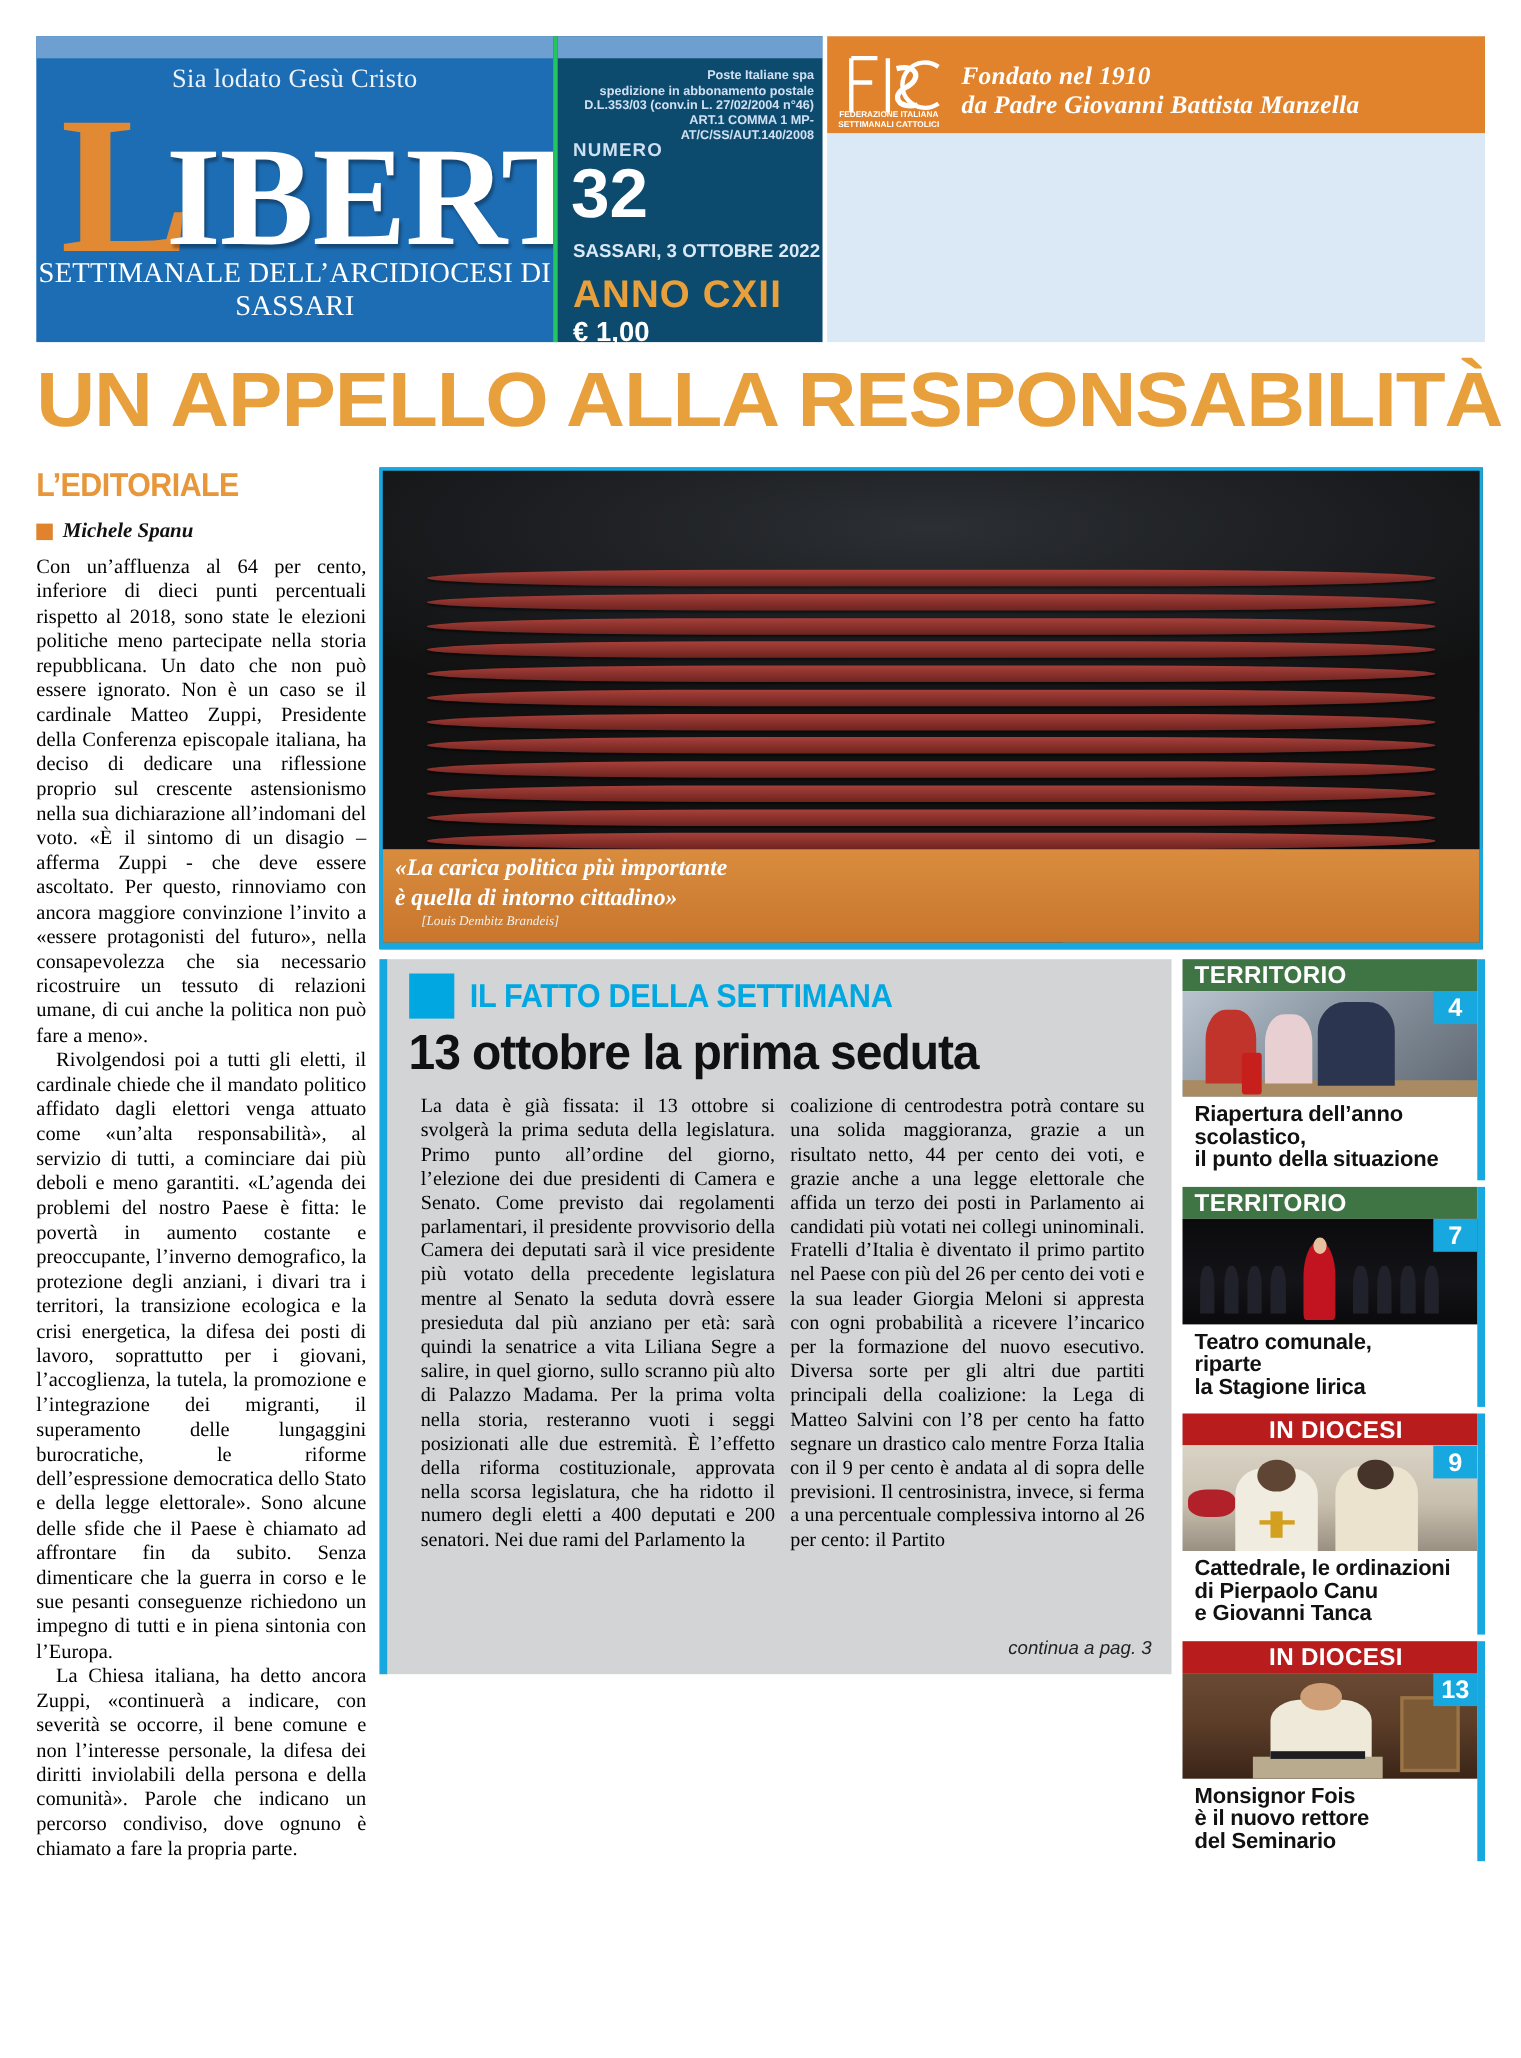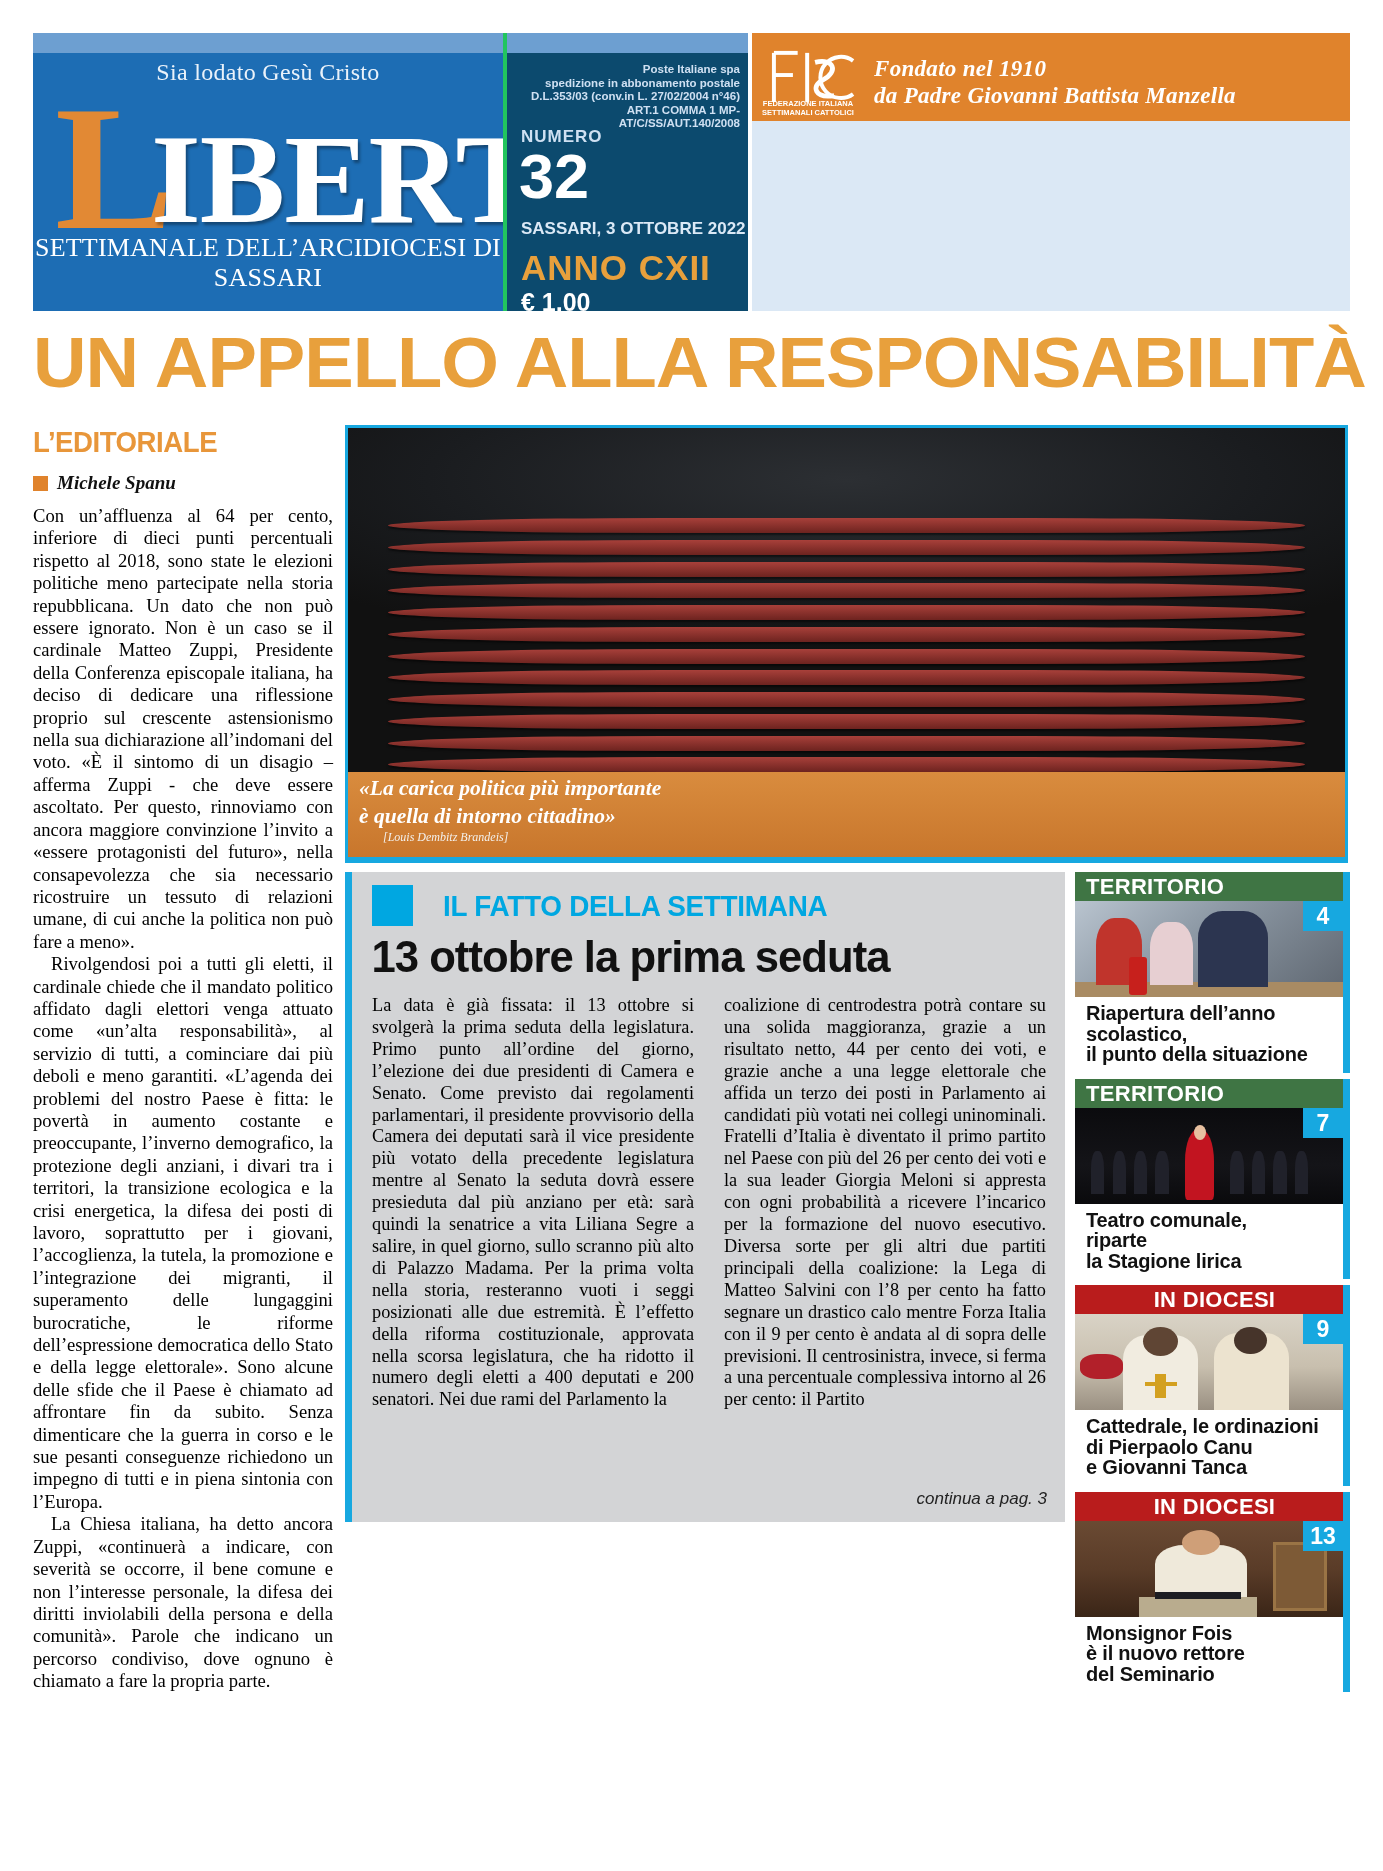--- a/index.html
+++ b/index.html
@@ -77,30 +77,30 @@
              background:linear-gradient(180deg,#d98c3e,#c8762c); border-left:3px solid #17a8e0;
              border-right:3px solid #17a8e0; border-bottom:3px solid #17a8e0; }
   .cap-quote { position:absolute; left:11px; top:2px; color:#fff; font-family:"Liberation Serif", serif;
                font-weight:bold; font-style:italic; font-size:21.5px; line-height:28px; }
   .cap-src { position:absolute; left:11px; top:58px; color:#f3f0ec; font-family:"Liberation Serif", serif;
              font-style:italic; font-size:12px;margin-left:24px; }
 
   
   .fatto { position:absolute; left:345px; top:872px; width:720px; height:650px;
            background:#d3d4d6; border-left:7px solid #17a8e0; }
-  .fatto-head { display:flex; align-items:center; gap:30px; padding:13px 0 0 20px; }
+  .fatto-head { display:flex; align-items:center; gap:14px; padding:13px 0 0 20px; }
   .fatto-sq { width:41px; height:41px; background:#00a7e1; }
   .fatto-t { color:#00a7e1; font-family:"Liberation Sans", sans-serif; font-weight:bold;
              font-size:30px; letter-spacing:-.3px; transform:scaleX(.93); transform-origin:left center; }
   .fatto-kick { padding:18px 0 0 20px; font-family:"Liberation Sans", sans-serif; font-size:25px; color:#1a1a1a; }
   .fatto-kick b { color:#00a7e1; font-weight:bold; }
   .fatto-title { padding:5px 0 0 20px; font-family:"Liberation Sans", sans-serif; font-weight:bold;
                  font-size:45px; color:#111; letter-spacing:-1px; transform:scaleX(.97);
                  transform-origin:left center; }
-  .fatto-cols { display:flex; gap:30px; padding:12px 14px 0 20px; }
+  .fatto-cols { display:flex; gap:14px; padding:12px 14px 0 20px;justify-content:center; }
   .fatto-cols .c { width:322px; font-family:"Liberation Serif", serif; font-size:18.3px;
                    line-height:21.9px; text-align:justify; color:#000; }
   .continua { position:absolute; right:18px; bottom:13px; font-family:"Liberation Sans", sans-serif;
               font-size:17px; font-style:italic; color:#222; }
 
   
   .side { position:absolute; left:1075px; top:872px; width:275px; }
   .sbox { position:relative; background:#ffffff; border-right:7px solid #17a8e0; margin-bottom:6px; }
   .sbox-tag { position:relative; height:29px; color:#fff; font-family:"Liberation Sans", sans-serif;
               font-weight:bold; font-size:22px; line-height:29px; padding-left:11px; letter-spacing:.3px; }

